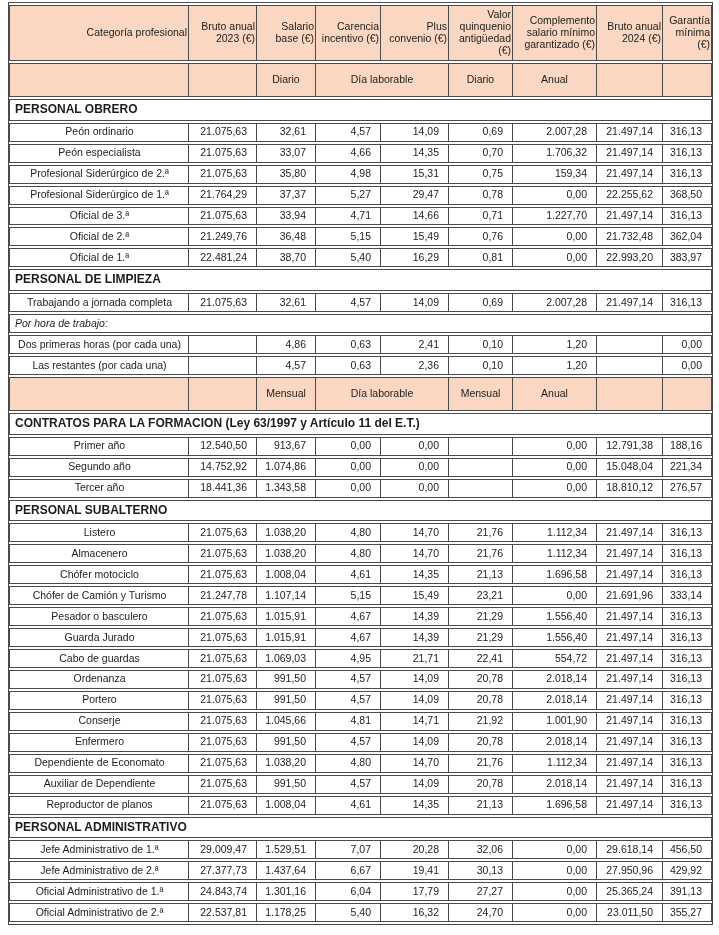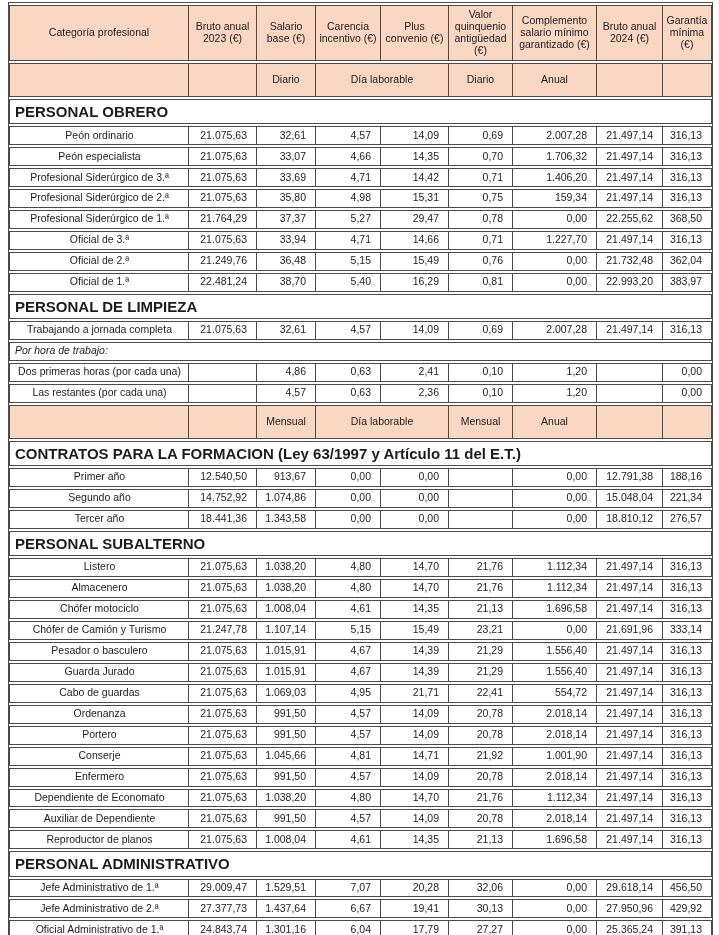--- a/index.html
+++ b/index.html
@@ -27,32 +27,32 @@
     border-right:1px solid var(--border);
     font-size:10.5px;
     line-height:1.14;
     overflow:hidden;
     white-space:nowrap;
   }
   th:first-child,td:first-child{border-left:1px solid var(--border);}
   thead th{
     background:var(--hdr-bg);
     font-weight:normal;
-    text-align:center;
+    text-align:right;
     vertical-align:middle;
     height:50px;
     padding:2px 1px;
     white-space:normal;
   }
   td.label{padding:2.5px 4px 2.5px 5px;text-align:center;}
   td.num{padding:2.5px 9px 2.5px 2px;text-align:right;}
   td.section{
     font-weight:bold;
     padding:3px 4px 3px 5px;
-    font-size:15px;
+    font-size:12px;
   }
   td.note{
     font-style:italic;
     padding:2.5px 4px 2.5px 5px;
   }
   td.subhdr{
     background:var(--hdr-bg);
     text-align:center;
     padding:10px 2px;
   }
@@ -116,31 +116,20 @@
           <td class="num">21.075,63</td>
           <td class="num">33,07</td>
           <td class="num">4,66</td>
           <td class="num">14,35</td>
           <td class="num">0,70</td>
           <td class="num">1.706,32</td>
           <td class="num">21.497,14</td>
           <td class="num">316,13</td>
         </tr>
         <tr>
-          <td class="label">Profesional Siderúrgico de 3.ª</td>
-          <td class="num">21.075,63</td>
-          <td class="num">33,69</td>
-          <td class="num">4,71</td>
-          <td class="num">14,42</td>
-          <td class="num">0,71</td>
-          <td class="num">1.406,20</td>
-          <td class="num">21.497,14</td>
-          <td class="num">316,13</td>
-        </tr>
-        <tr>
           <td class="label">Profesional Siderúrgico de 2.ª</td>
           <td class="num">21.075,63</td>
           <td class="num">35,80</td>
           <td class="num">4,98</td>
           <td class="num">15,31</td>
           <td class="num">0,75</td>
           <td class="num">159,34</td>
           <td class="num">21.497,14</td>
           <td class="num">316,13</td>
         </tr>

